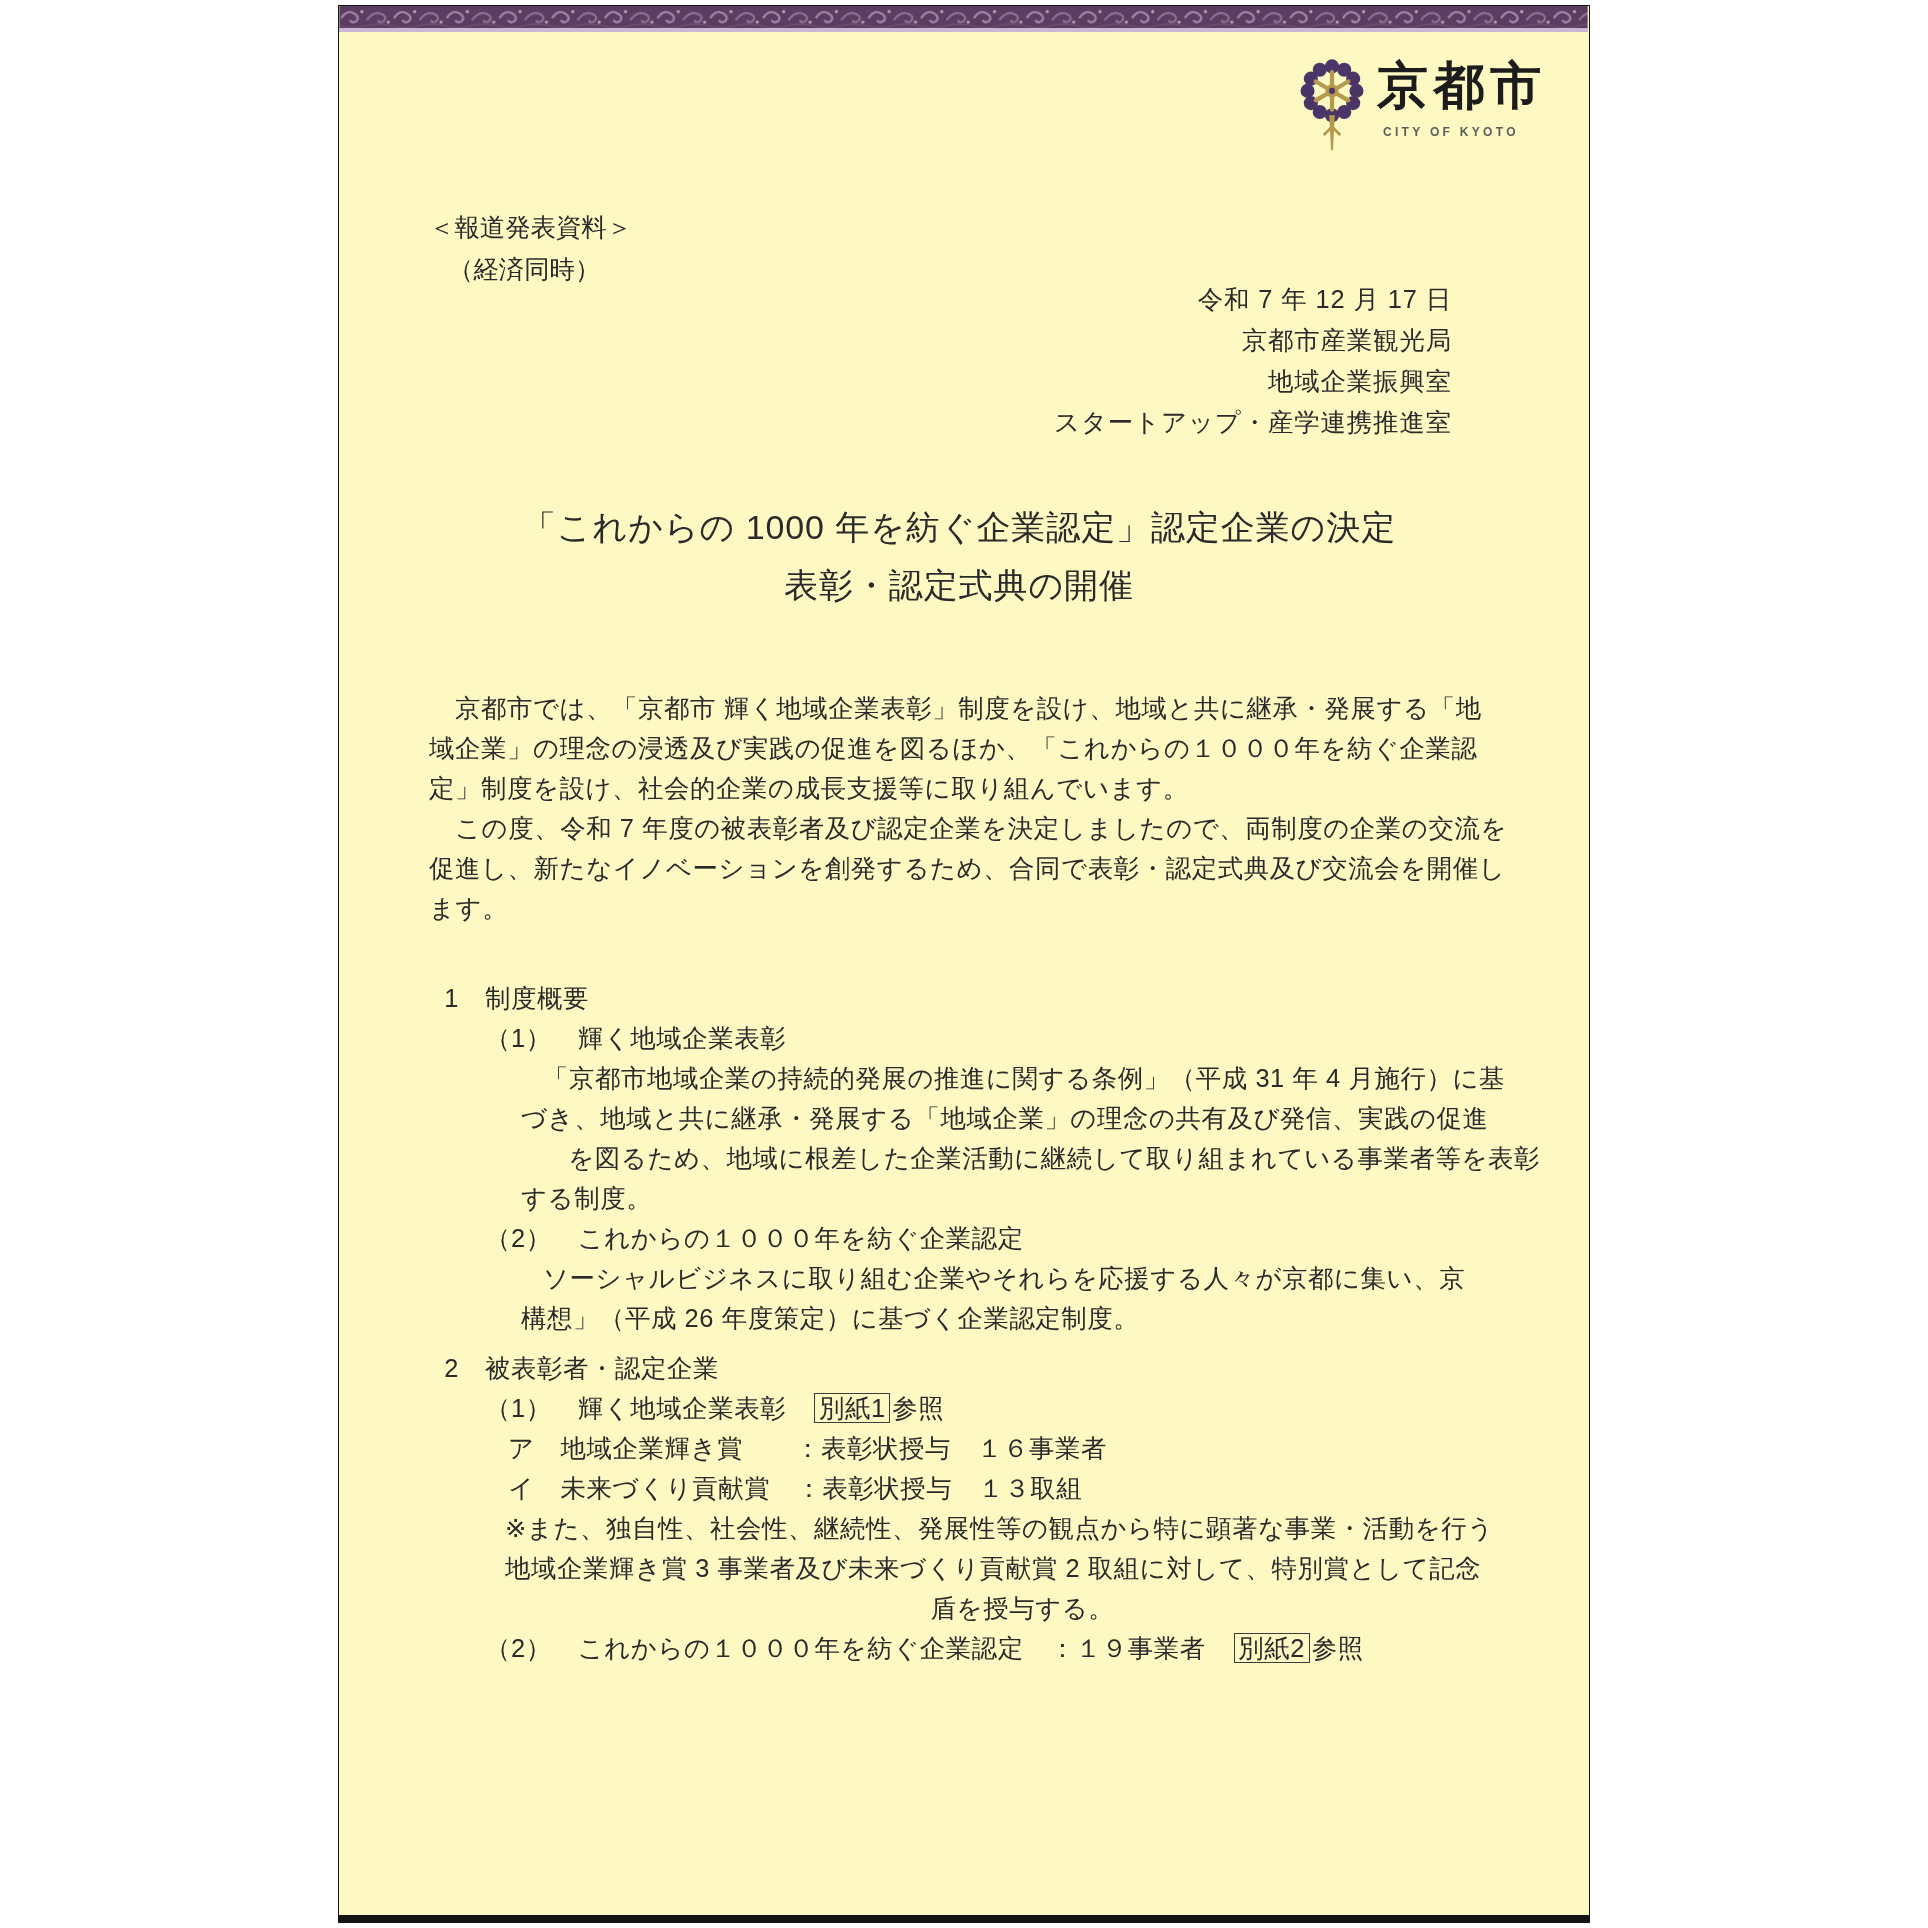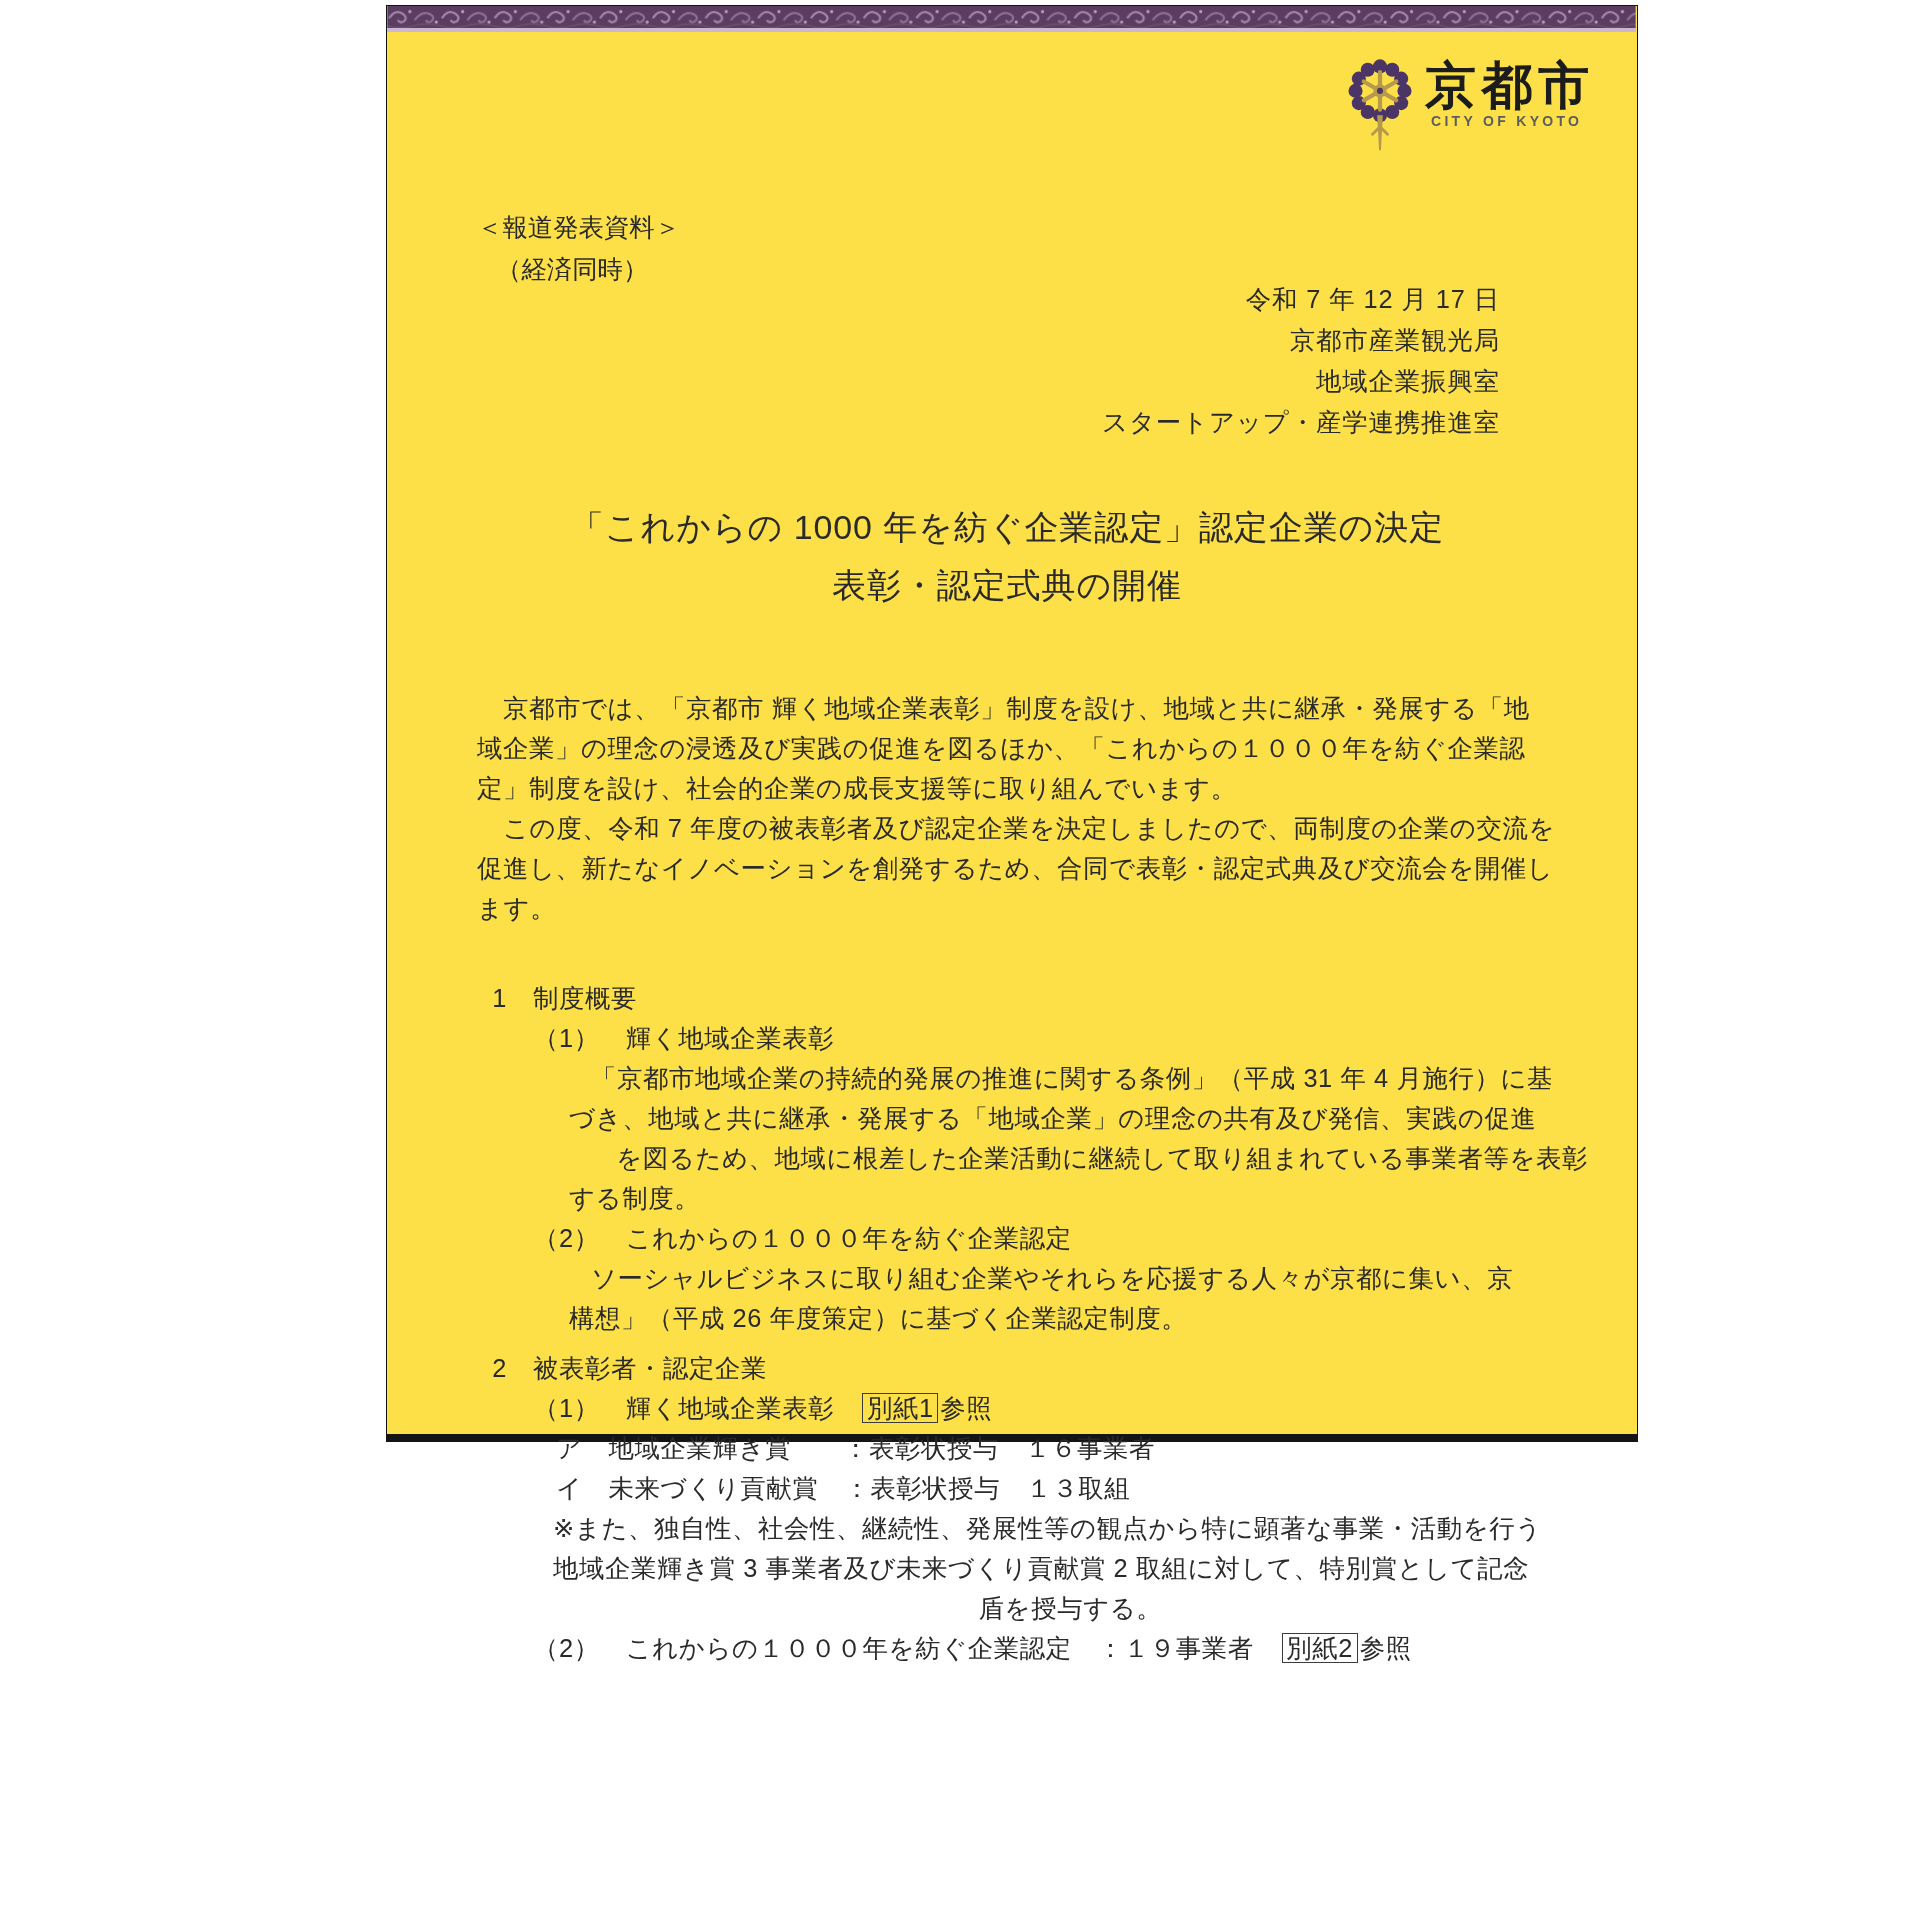--- a/index.html
+++ b/index.html
@@ -1,26 +1,26 @@
 <!DOCTYPE html>
 <html style="font-size:15px"><head>
 <meta charset="utf-8">
 <style>
   html,body{margin:0;padding:0;background:#ffffff;}
   body{width:1928px;height:1928px;position:relative;overflow:hidden;
        font-family:"Liberation Sans","DejaVu Sans",sans-serif;color:#2a2a2a;}
-  .page{position:absolute;left:338px;top:4.7px;width:1252px;height:1437px;
-        background:#fde047;border:1.9px solid #141414;border-bottom-width:8.5px;box-sizing:border-box;margin-left:48px;}
+  .page{position:absolute;left:338px;top:4.7px;width:1252px;height:1918px;
+        background:#fef9c3;border:1.9px solid #141414;border-bottom-width:8.5px;box-sizing:border-box;}
   .ornament-band{position:absolute;left:0;top:0;width:1249px;height:22.6px;overflow:hidden;}
   .ornament-strip{position:absolute;left:0;top:22.6px;width:1249px;height:3.8px;background:#cbb7d3;}
   .logo{position:absolute;left:959px;top:49px;width:282px;height:104px;}
   .logo-emblem{position:absolute;left:0;top:1.9px;}
   .logo-name{position:absolute;left:79px;top:3.8px;font-size:51px;line-height:56px;
              font-weight:600;color:#1c1c1c;letter-spacing:5.6px;white-space:nowrap;}
-  .logo-sub{position:absolute;left:85px;top:58px;font-size:14px;letter-spacing:3.3px;
+  .logo-sub{position:absolute;left:85px;top:70px;font-size:12px;letter-spacing:3.3px;
             color:#5d5d5d;font-weight:600;white-space:nowrap;}
   .press-label{position:absolute;left:90px;top:202px;font-size:25.4px;line-height:38px;white-space:pre;}
   .release-note{position:absolute;left:109px;top:244px;font-size:25.4px;line-height:38px;white-space:pre;}
   .date-block{position:absolute;left:471px;top:273px;width:642px;text-align:right;}
   .date-line{height:41px;line-height:41px;font-size:25.4px;letter-spacing:0.9px;white-space:pre;}
   .title-block{position:absolute;left:90px;top:492px;width:1060px;text-align:center;}
   .title-line{height:58px;line-height:58px;font-size:34px;letter-spacing:0.9px;white-space:pre;}
   .text-block{position:absolute;left:90px;width:1111px;}
   #intro-block{top:682px;}
   #section1-block{top:972px;}

